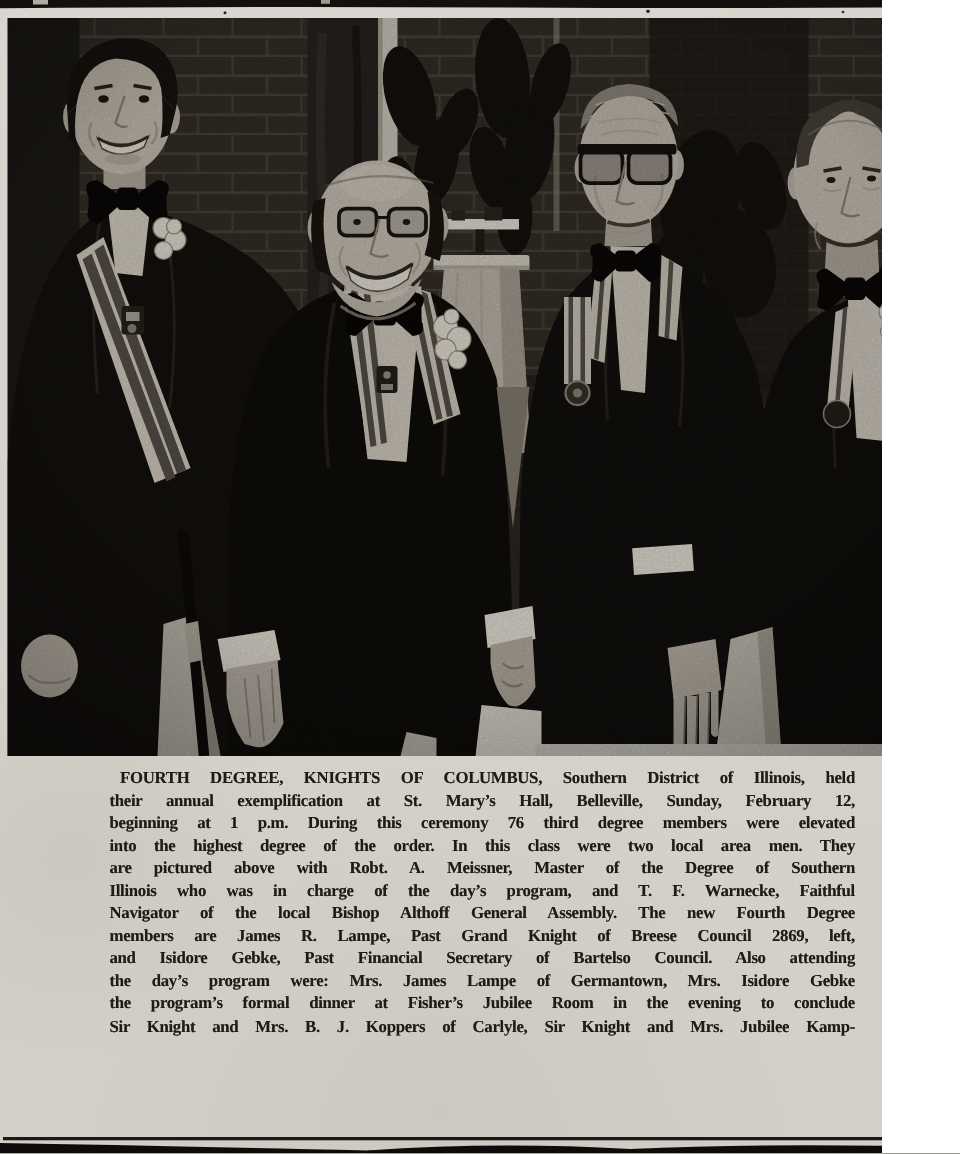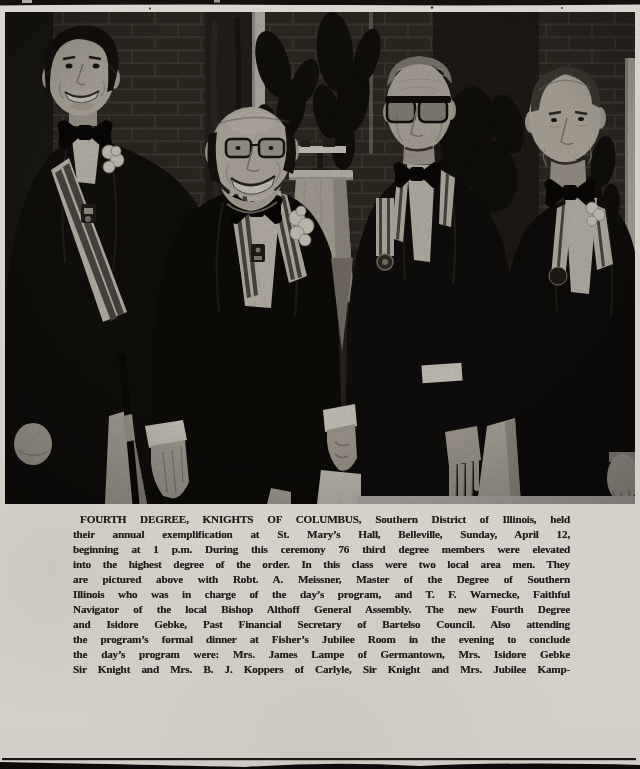--- a/index.html
+++ b/index.html
@@ -1,20 +1,20 @@
 <!DOCTYPE html>
 <html><head>
 <meta charset="utf-8">
 <style>
   * { margin:0; padding:0; box-sizing:border-box; }
   html,body { width:640px; height:769px; }
   body { font-family:"Liberation Serif", serif; }
 
   .page {
-    position:relative; width:640px; height:769px; overflow:hidden;
+    position:relative; width:588px; height:769px; overflow:hidden;
     background-color:#d7d3cc;
     background-image:
       radial-gradient(circle at 8% 74%, rgba(125,115,98,.10), transparent 18%),
       radial-gradient(circle at 92% 20%, rgba(125,115,98,.08), transparent 22%),
       radial-gradient(circle at 50% 96%, rgba(120,110,95,.07), transparent 30%),
       linear-gradient(#dad6cf, #d3cfc8);
   }
 
   .torn-top    { position:absolute; left:0; top:0; }
   .torn-bottom { position:absolute; left:0; top:755px; }
@@ -295,29 +295,30 @@
       <rect x="352" y="484" width="278" height="8" fill="#d8d4cd"></rect>
     </g>
 
     <rect width="630" height="492" filter="url(#grain)" opacity=".22"></rect>
     <rect width="630" height="492" fill="url(#vig)"></rect>
   </svg>
   </figure>
 
   <figcaption class="caption">
     <div class="cap-line">FOURTH DEGREE, KNIGHTS OF COLUMBUS, Southern District of Illinois, held</div>
-    <div class="cap-line">their annual exemplification at St. Mary’s Hall, Belleville, Sunday, April 12,</div>
+    <div class="cap-line">their annual exemplification at St. Mary’s Hall, Belleville, Sunday, February 12,</div>
     <div class="cap-line">beginning at 1 p.m. During this ceremony 76 third degree members were elevated</div>
     <div class="cap-line">into the highest degree of the order. In this class were two local area men. They</div>
     <div class="cap-line">are pictured above with Robt. A. Meissner, Master of the Degree of Southern</div>
     <div class="cap-line">Illinois who was in charge of the day’s program, and T. F. Warnecke, Faithful</div>
     <div class="cap-line">Navigator of the local Bishop Althoff General Assembly. The new Fourth Degree</div>
+    <div class="cap-line">members are James R. Lampe, Past Grand Knight of Breese Council 2869, left,</div>
     <div class="cap-line">and Isidore Gebke, Past Financial Secretary of Bartelso Council. Also attending</div>
+    <div class="cap-line">the day’s program were: Mrs. James Lampe of Germantown, Mrs. Isidore Gebke</div>
     <div class="cap-line">the program’s formal dinner at Fisher’s Jubilee Room in the evening to conclude</div>
-    <div class="cap-line">the day’s program were: Mrs. James Lampe of Germantown, Mrs. Isidore Gebke</div>
     <div class="cap-line">Sir Knight and Mrs. B. J. Koppers of Carlyle, Sir Knight and Mrs. Jubilee Kamp-</div>
   </figcaption>
 
   <svg class="torn-bottom" width="640" height="14">
     <rect x="2" y="3" width="634" height="2.2" fill="#1b1815"></rect>
     <path d="M0,7 Q90,8.5 245,12 L300,14 L0,14 Z" fill="#0e0c0a"></path>
     <path d="M245,12 Q330,6 420,11 Q520,6.5 640,10 L640,14 L245,14 Z" fill="#0e0c0a"></path>
   </svg>
 
 </div>

